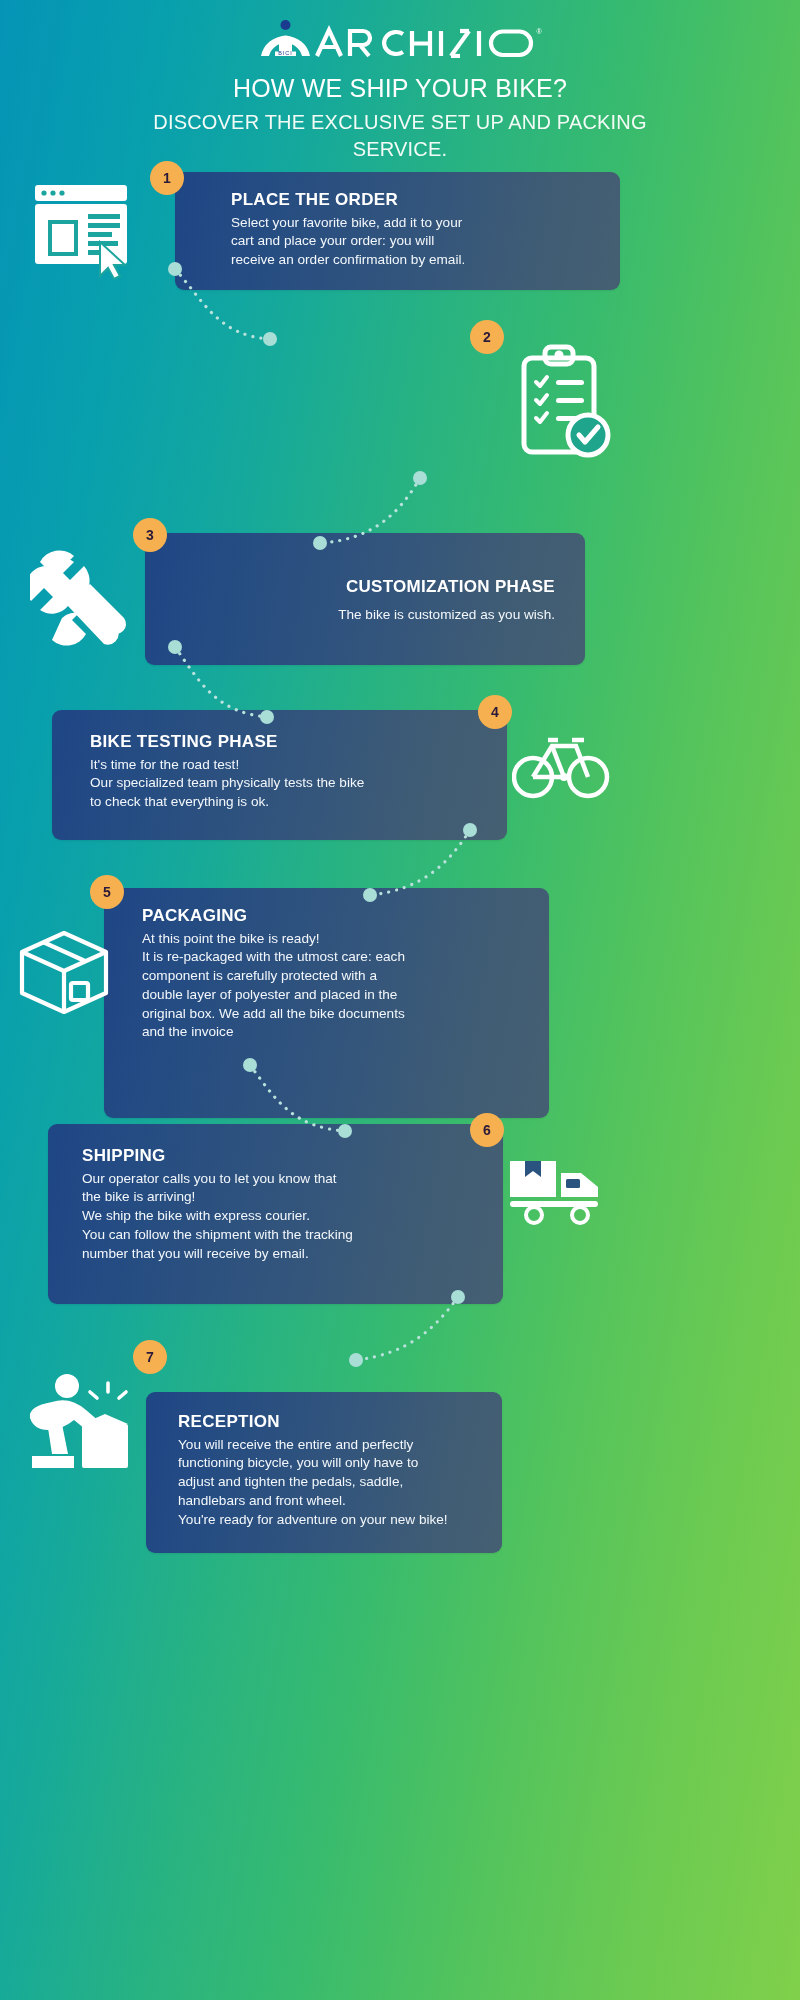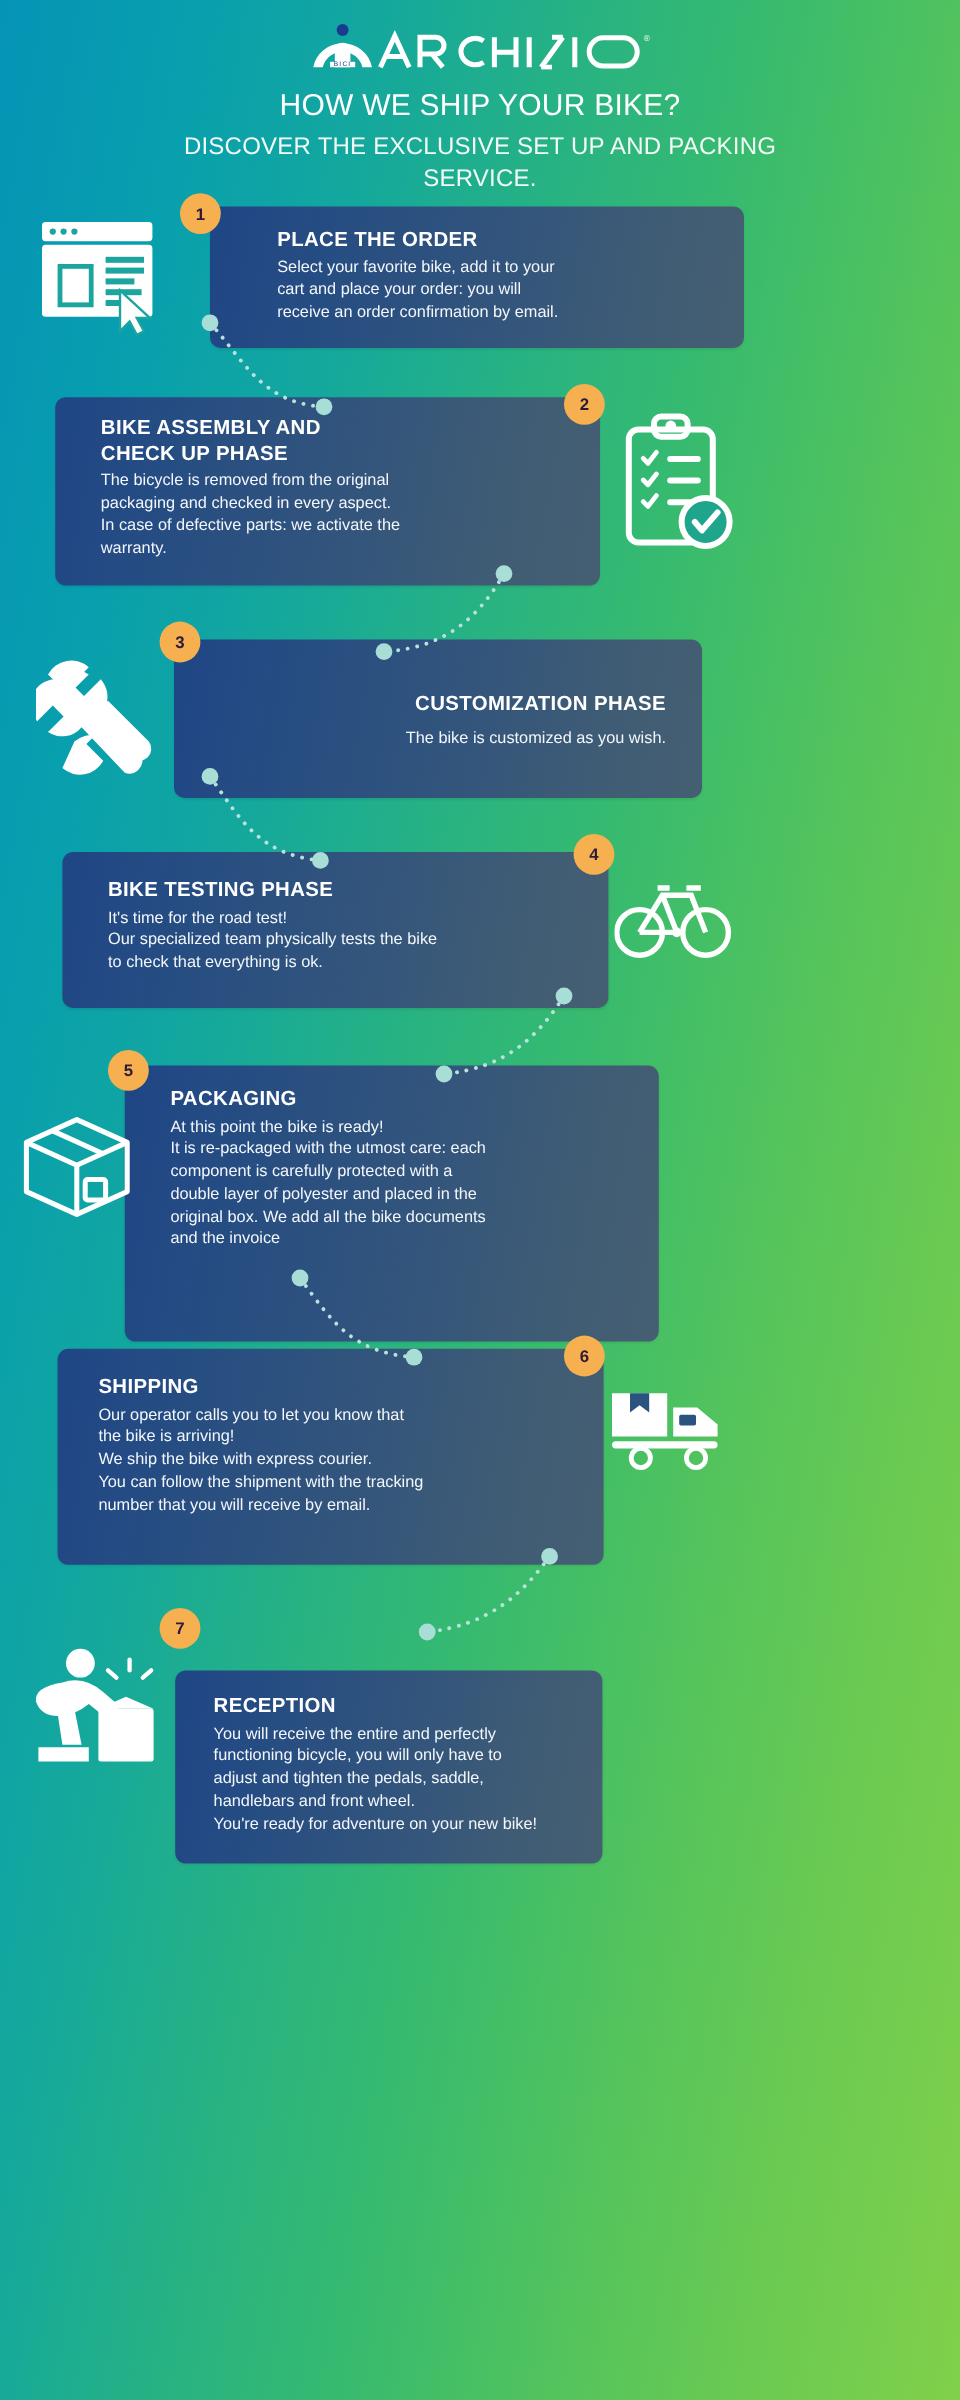--- a/index.html
+++ b/index.html
@@ -213,28 +213,20 @@
       <g fill="none" stroke="#ffffff" stroke-width="4" stroke-linecap="round" stroke-linejoin="round">
         <path d="M24 42 l4 4 l7 -9"></path>
         <path d="M24 60 l4 4 l7 -9"></path>
         <path d="M24 78 l4 4 l7 -9"></path>
       </g>
       <circle cx="76" cy="95" r="20" fill="#1fa58c" stroke="#ffffff" stroke-width="5"></circle>
       <path d="M67 95 l6 7 l13 -15" fill="none" stroke="#ffffff" stroke-width="5" stroke-linecap="round" stroke-linejoin="round"></path>
     </svg>
   </div>
   <div class="badge" style="left:470px; top:320px;">2</div>
-  <div class="card" style="left:46px; top:331px; width:454px; height:157px; padding:16px 22px 0 38px;">
-    <h3 style="white-space:pre-line;">BIKE ASSEMBLY AND
-CHECK UP PHASE</h3>
-    <p>The bicycle is removed from the original
-packaging and checked in every aspect.
-In case of defective parts: we activate the
-warranty.</p>
-  </div>
 
   <div class="icon" style="left:30px; top:548px;">
     <svg width="105" height="105" viewBox="0 0 105 105">
       <path d="M16 18 a21 21 0 0 1 28 -4 l-13 13 l9 9 l13 -13 a21 21 0 0 1 -4 28
                L88 82 a11 11 0 0 1 -14 14 L38 58 a21 21 0 0 1 -28 4 l13 -13 l-9 -9 l-13 13 a21 21 0 0 1 15 -35 Z" fill="#ffffff"></path>
       <path d="M20 20 l22 22 l-8 8 l-22 -22 z" fill="none"></path>
       <g fill="#ffffff">
         <path d="M10 14 a22 22 0 0 1 34 -6 l-14 14 l10 10 l14 -14 a22 22 0 0 1 -6 34 l-10 -10 z"></path>
         <path d="M46 50 l14 -14 l34 34 a10 10 0 0 1 -14 14 z"></path>
         <path d="M60 96 a22 22 0 0 0 34 -6 l-14 -14 l10 -10 l14 14 a22 22 0 0 0 -34 -6 z" transform="translate(-38,-4)"></path>

